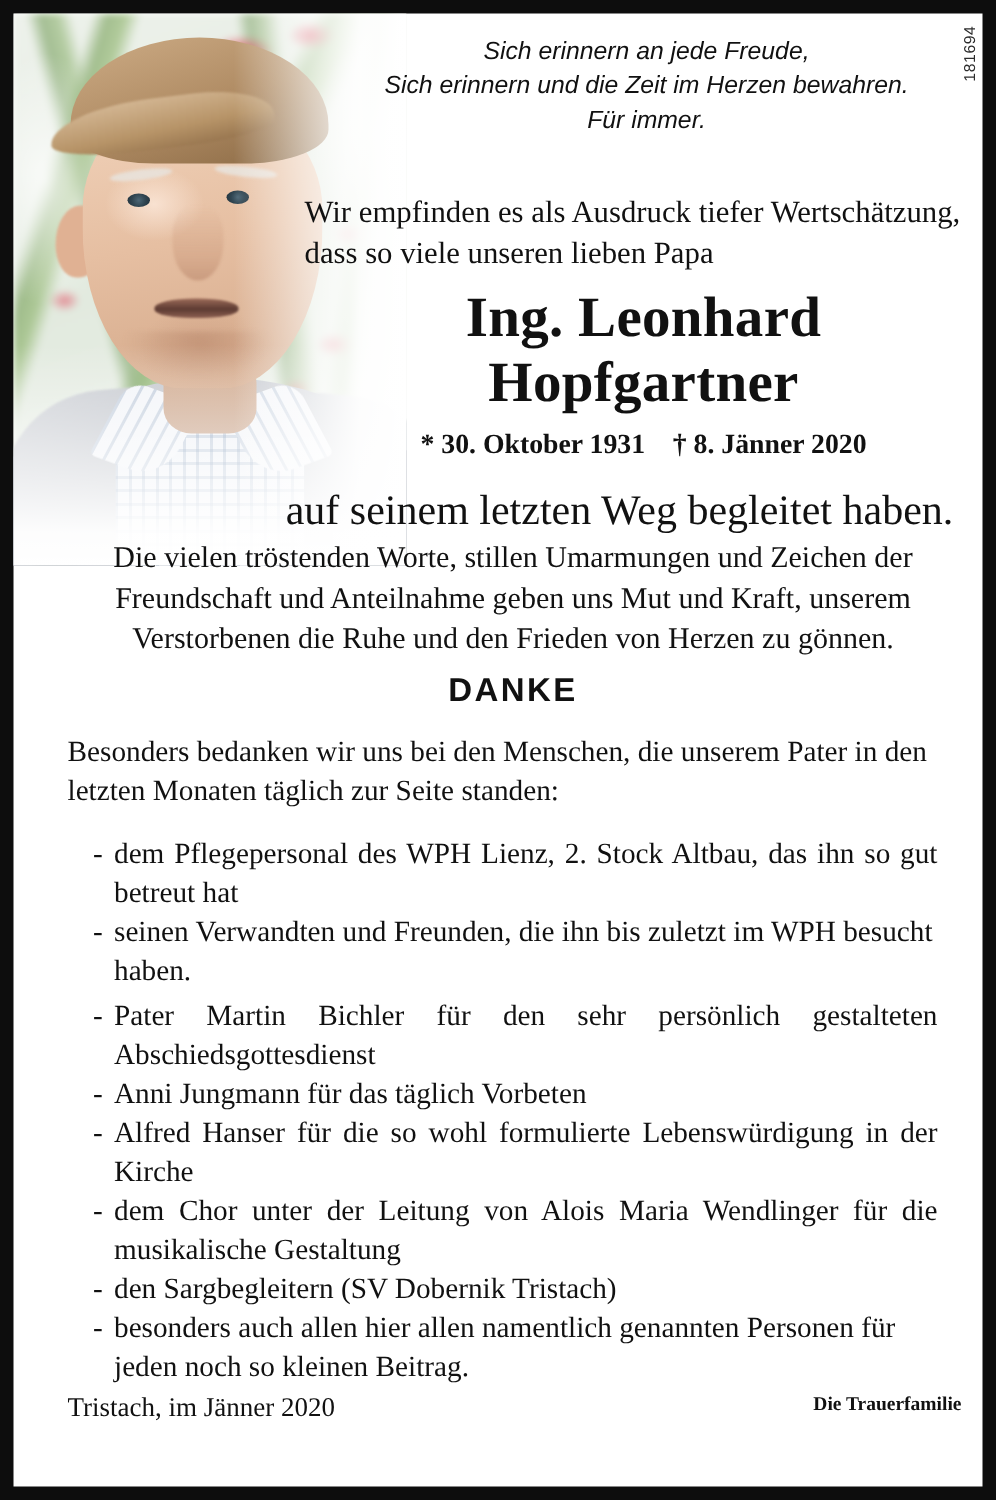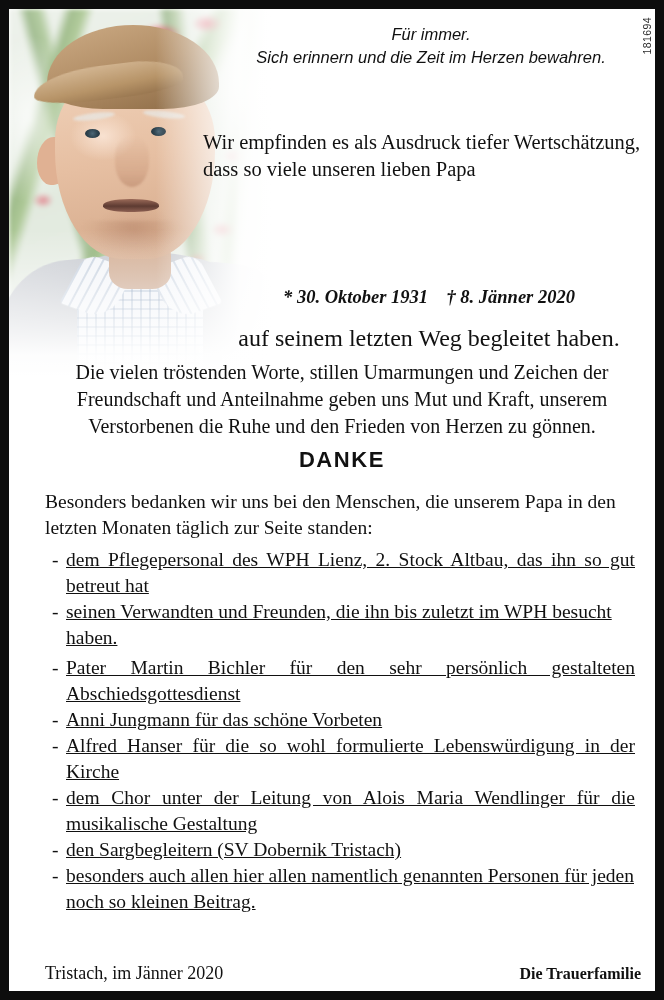--- a/index.html
+++ b/index.html
@@ -300,30 +300,29 @@
 
   .dates {
     position: absolute;
     left: 196px;
     top: 278px;
     width: 448px;
     text-align: center;
     font-weight: bold;
     font-size: 18.5px;
     white-space: pre;
-    font-style: italic;
   }
 
   .accompanied {
     position: absolute;
-    left: 196px;
+    left: 180px;
     top: 316px;
     width: 448px;
     text-align: center;
-    font-size: 24px;
+    font-size: 28px;
   }
 
   .para-wide {
     position: absolute;
     left: 34px;
     width: 598px;
     text-align: center;
     font-size: 20px;
     line-height: 27px;
   }
@@ -348,24 +347,23 @@
     font-size: 19.5px;
     line-height: 26px;
   }
   .block p {
     margin: 0;
     text-align: justify;
     text-justify: inter-word;
   }
   .block p.lead { text-align: left; }
   .block ul {
-    margin: 6px;
+    margin: 16px;
     padding: 0;
     list-style: none;
-    text-decoration: underline;
   }
   .block ul li {
     position: relative;
     padding-left: 15px;
     text-align: justify;
     text-justify: inter-word;
   }
   .block ul li::before {
     content: "-";
     position: absolute;
@@ -373,28 +371,28 @@
     top: 0;
   }
   .block ul li:last-child { text-align: left; }
 
   .block-1 { top: 480px; }
   .block-2 { top: 640px; }
 
   .footer {
     position: absolute;
     left: 36px;
-    top: 954px;
+    top: 919px;
     width: 596px;
     display: flex;
     justify-content: space-between;
-    align-items: center;
+    align-items: flex-start;
     font-size: 18px;
   }
-  .footer .signature { font-weight: bold; font-size: 16px; font-family: Liberation Serif, serif; }
+  .footer .signature { font-weight: bold; font-size: 13px; font-family: Liberation Serif, serif; }
 </style>
 </head>
 <body>
 
 <div id="notice">
 
   <div class="photo">
     <div class="photo-canvas">
       <div class="bg-foliage"></div>
       <div class="bg-haze"></div>
@@ -420,47 +418,52 @@
       </div>
       <div class="photo-fade"></div>
     </div>
   </div>
 
   <div class="refnum">181694</div>
 
   <div class="sheet">
 
     <div class="verse">
+      <div>Sich erinnern an jede Freude,</div>
+      <div>Sich erinnern und die Zeit im Herzen bewahren.</div>
       <div>Für immer.</div>
-      <div>Sich erinnern und die Zeit im Herzen bewahren.</div>
     </div>
 
     <div class="intro">Wir empfinden es als Ausdruck tiefer Wertschätzung, dass so viele unseren lieben Papa</div>
 
+    <div class="name">
+      <div>Ing. Leonhard</div>
+      <div>Hopfgartner</div>
+    </div>
 
     <div class="dates">* 30. Oktober 1931    † 8. Jänner 2020</div>
 
     <div class="accompanied">auf seinem letzten Weg begleitet haben.</div>
 
     <div class="para-wide p-thanks">Die vielen tröstenden Worte, stillen Umarmungen und Zeichen der Freundschaft und Anteilnahme geben uns Mut und Kraft, unserem Verstorbenen die Ruhe und den Frieden von Herzen zu gönnen.</div>
 
     <div class="danke">DANKE</div>
 
     <div class="block block-1">
-      <p class="lead">Besonders bedanken wir uns bei den Menschen, die unserem Papa in den letzten Monaten täglich zur Seite standen:</p>
+      <p class="lead">Besonders bedanken wir uns bei den Menschen, die unserem Pater in den letzten Monaten täglich zur Seite standen:</p>
       <ul>
         <li>dem Pflegepersonal des WPH Lienz, 2. Stock Altbau, das ihn so gut betreut hat</li>
         <li>seinen Verwandten und Freunden, die ihn bis zuletzt im WPH besucht haben.</li>
       </ul>
     </div>
 
     <div class="block block-2">
       <ul>
         <li>Pater Martin Bichler für den sehr persönlich gestalteten Abschiedsgottesdienst</li>
-        <li>Anni Jungmann für das schöne Vorbeten</li>
+        <li>Anni Jungmann für das täglich Vorbeten</li>
         <li>Alfred Hanser für die so wohl formulierte Lebenswürdigung in der Kirche</li>
         <li>dem Chor unter der Leitung von Alois Maria Wendlinger für die musikalische Gestaltung</li>
         <li>den Sargbegleitern (SV Dobernik Tristach)</li>
         <li>besonders auch allen hier allen namentlich genannten Personen für jeden noch so kleinen Beitrag.</li>
       </ul>
     </div>
 
     <div class="footer">
       <div class="place-date">Tristach, im Jänner 2020</div>
       <div class="signature">Die Trauerfamilie</div>

